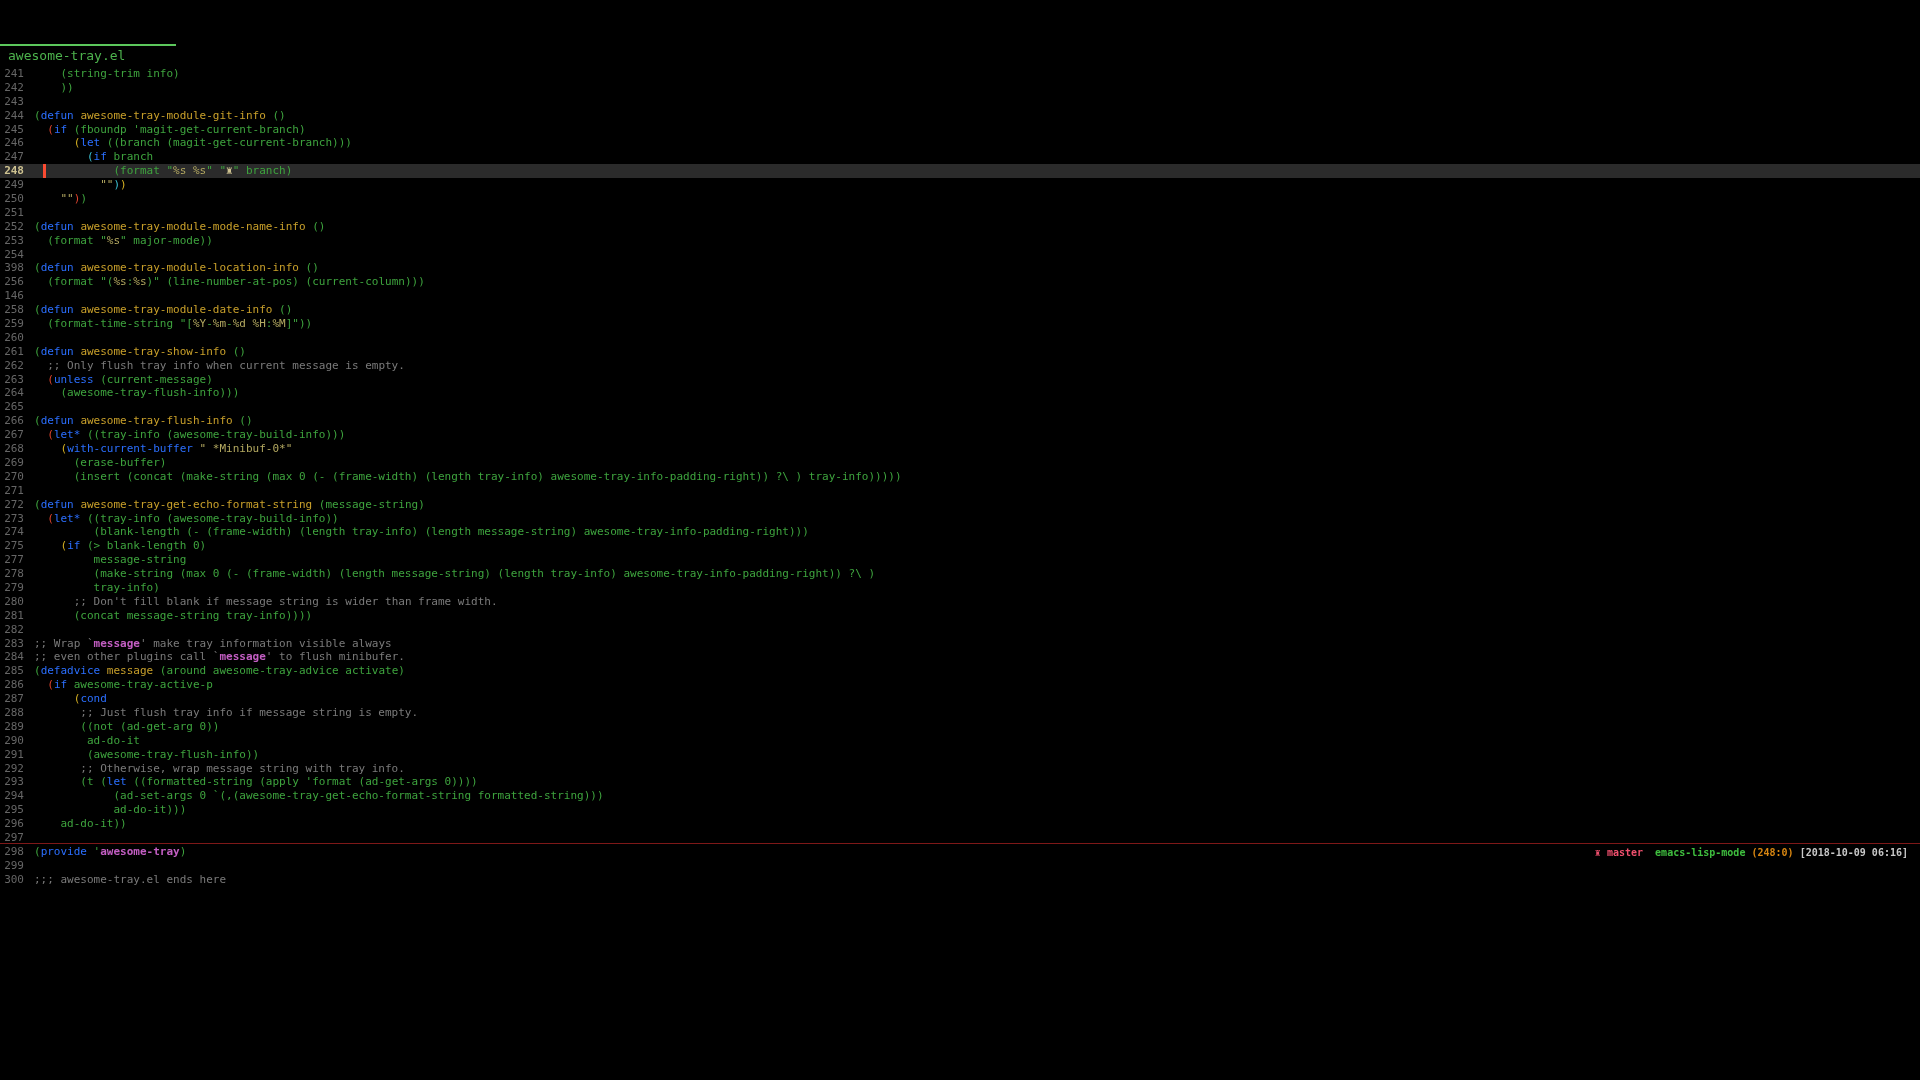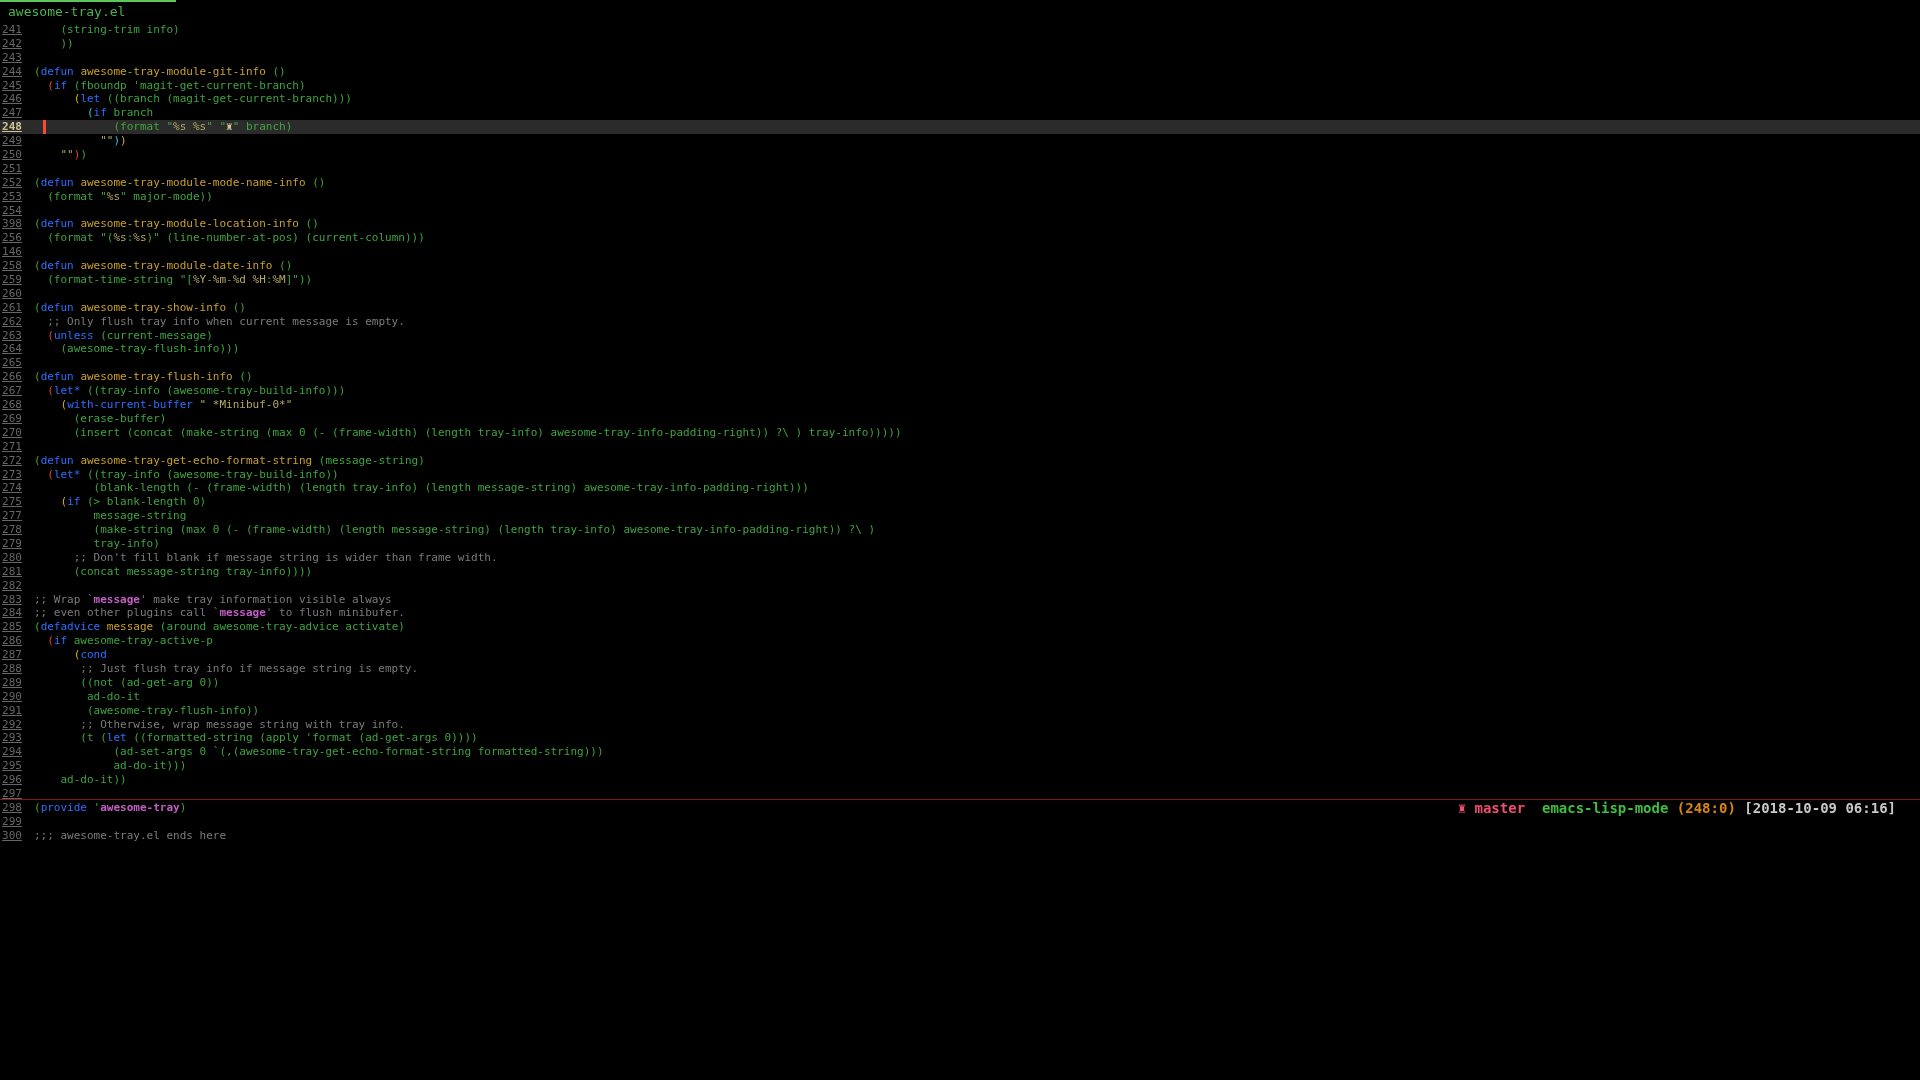--- a/index.html
+++ b/index.html
@@ -2,50 +2,50 @@
 <html style="--bg: #000000; --green: #3ea43e; --blue: #2b6fff; --gold: #c9a02a; --khaki: #b4a960; --gray: #7a7a7a; --magenta: #c35ec3; --redp: #e0442e; --yellowp: #d6b123; --cyanp: #3cc3d4; --tan: #cfc391; --lnum: #666666; --hl: #2b2b2b; --cursor: #fa4b32; --tabbar: #5cc75c; --tabfg: #4db34d; --divider: #7e1818; --pink: #ef4f6d; --brightgreen: #3fbf3f; --orange: #d88611; --ltgray: #c8c8c8;"><head>
 <meta charset="utf-8">
 <style>
   * { margin: 0; padding: 0; box-sizing: border-box; }
   html, body {
     width: 1920px; height: 1080px;
     background: var(--bg, #000);
     overflow: hidden;
     font-family: "DejaVu Sans Mono", monospace;
   }
-  .frame { position: relative; width: 1920px; height: 816px; background: var(--bg, #000); }
+  .frame { position: relative; width: 1920px; height: 816px; background: var(--bg, #000); margin-top: 44px; }
 
   
   .tabbar { position: absolute; top: 0; left: 0; height: 24px; }
   .tab-underline { position: absolute; top: 0; left: 0; width: 176px; height: 2px; background: var(--tabbar); }
   .tab-label { position: absolute; top: 4px; left: 8px; font-size: 13px; color: var(--tabfg); white-space: pre; }
 
   
   .editor { position: absolute; top: 23px; left: 0; width: 1920px; }
   .line { position: relative; height: 13.9px; line-height: 13.9px; font-size: 11px; white-space: pre; }
-  .lnum { display: inline-block; width: 34px; padding-right: 10px; text-align: center; color: var(--lnum); text-decoration: underline; }
+  .lnum { display: inline-block; width: 34px; padding-right: 10px; text-align: right; color: var(--lnum); }
   .code { color: var(--green); }
   .line.current { background: var(--hl); }
   .line.current .lnum { color: var(--tan); font-weight: bold; }
   .cursor-bar { position: absolute; left: 43px; top: 0; width: 3px; height: 13.9px; background: var(--cursor); }
 
   .c-g  { color: var(--green); }
   .c-b  { color: var(--blue); }
   .c-y  { color: var(--gold); font-weight: normal; }
   .c-k  { color: var(--khaki); }
   .c-c  { color: var(--gray); }
   .c-m  { color: var(--magenta); font-weight: bold; }
   .c-r  { color: var(--redp); }
   .c-ye { color: var(--yellowp); }
   .c-cy { color: var(--cyanp); }
   .c-t  { color: var(--tan); }
 
   
   .tray-divider { position: absolute; left: 0; bottom: 16px; width: 1920px; height: 1px; background: var(--divider); }
-  .tray { position: absolute; right: 24px; bottom: 0; height: 15px; font-size: 14px; line-height: 15px; white-space: pre; }
+  .tray { position: absolute; right: 12px; bottom: 0; height: 15px; font-size: 10px; line-height: 15px; white-space: pre; }
   .t-git  { color: var(--pink); font-weight: bold; }
   .t-mode { color: var(--brightgreen); font-weight: bold; }
   .t-pos  { color: var(--orange); font-weight: bold; }
   .t-date { color: var(--ltgray); font-weight: bold; }
 </style>
 </head>
 <body>
 
 <div class="frame">
 

